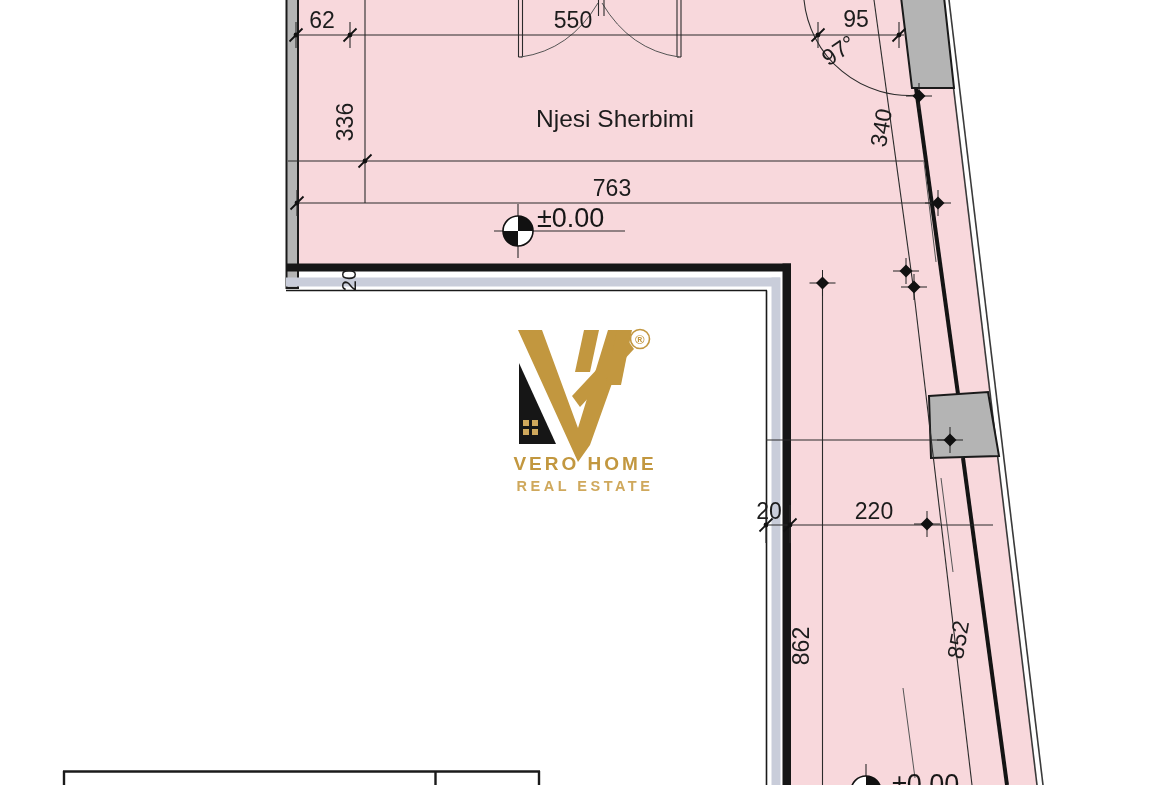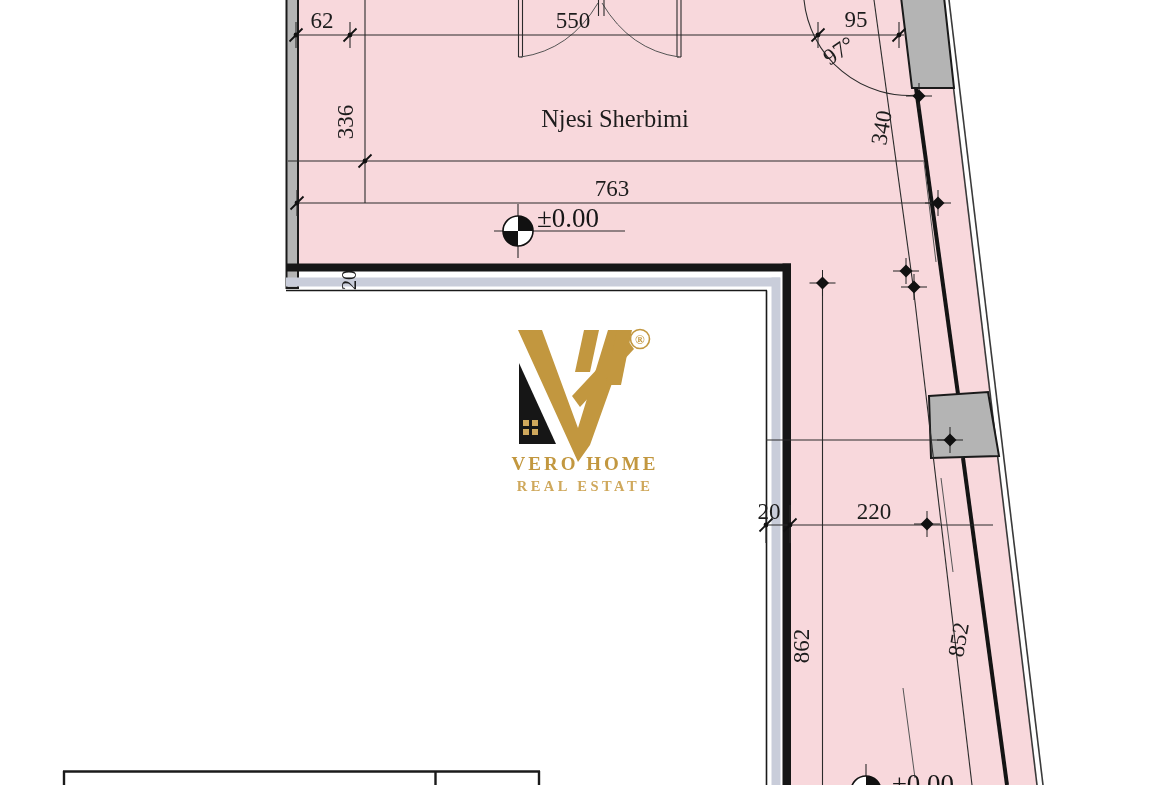--- a/index.html
+++ b/index.html
@@ -1,17 +1,17 @@
 <!DOCTYPE html>
 <html><head>
 <meta charset="utf-8">
 <style>
   html,body{margin:0;padding:0;background:#ffffff;}
   .stage{position:relative;width:1170px;height:785px;background:#ffffff;overflow:hidden;
-         font-family:Liberation Serif, serif;}
+         font-family:Liberation Sans, sans-serif;}
   svg{display:block;}
   .floor{fill:#f8d8dc;}
   .wallfill{fill:#b4b4b4;stroke:#1a1a1a;stroke-width:2;}
   .blk{fill:#161616;}
   .band{fill:#c9cdda;}
   .hair{stroke:#2b2b2b;stroke-width:1.1;fill:none;}
   .hair2{stroke:#555;stroke-width:1;fill:none;}
   .thin{stroke:#1a1a1a;stroke-width:1.6;fill:none;}
   .thick{stroke:#141414;stroke-width:4;fill:none;}
   .outer{stroke:#3a3a3a;stroke-width:1.6;fill:none;}

